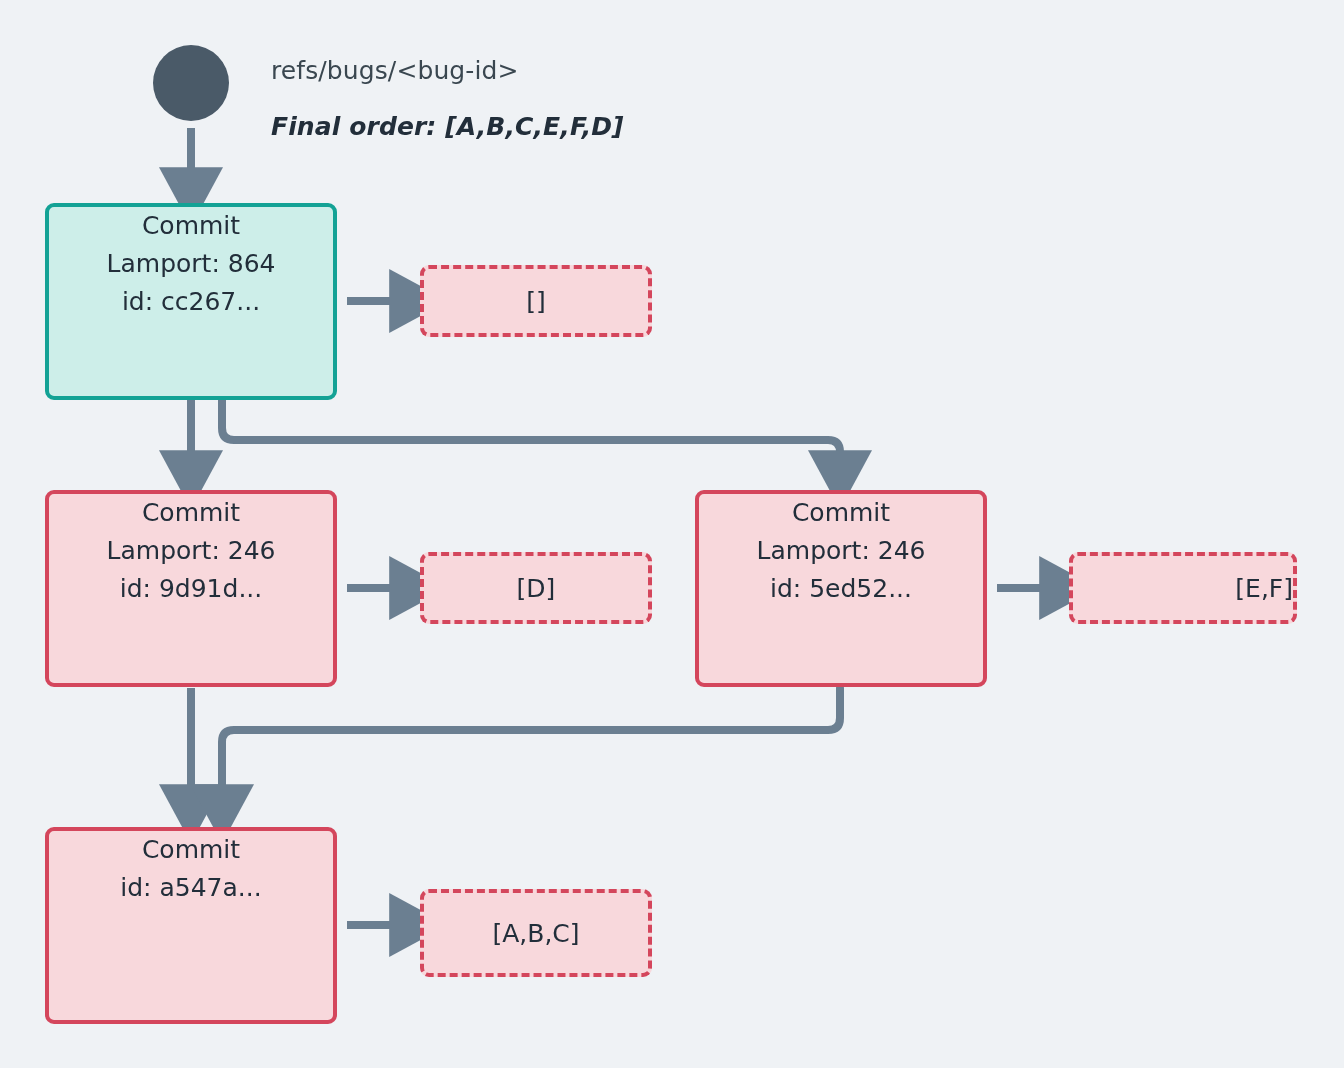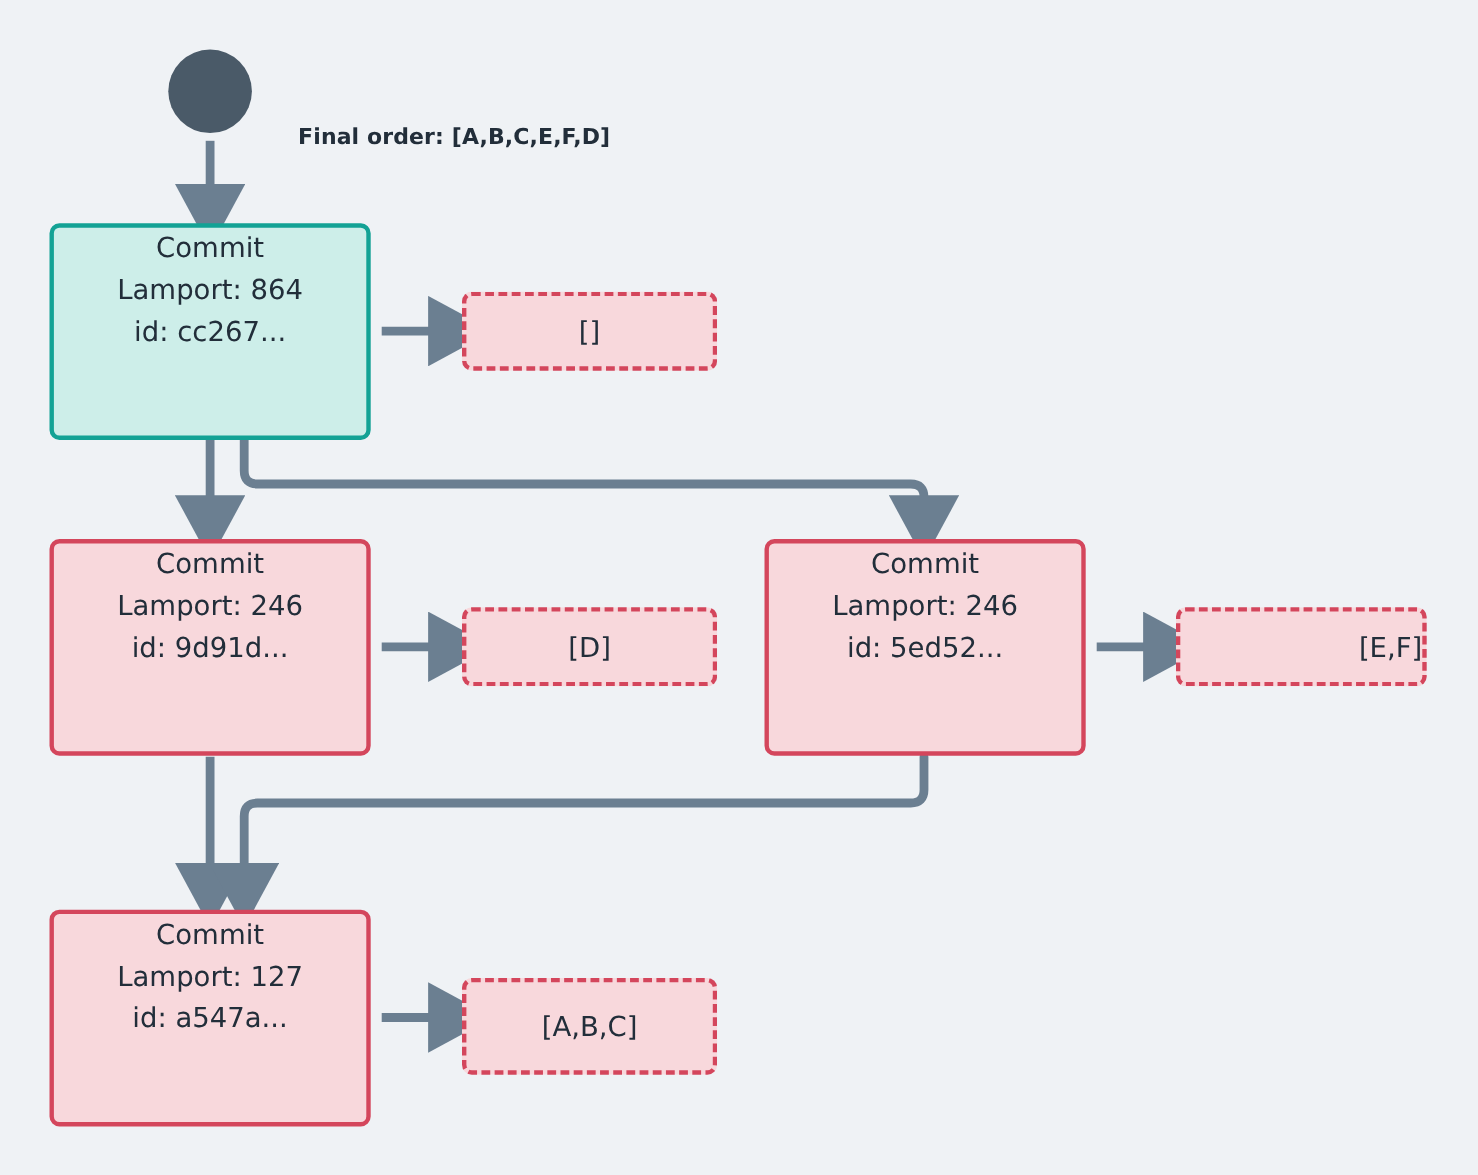--- a/index.html
+++ b/index.html
@@ -45,25 +45,26 @@
     top: 56px;
     font-size: 25px;
     color: #3a4750;
     white-space: nowrap;
     letter-spacing: 0.1px;
   }
   .final-order {
     position: absolute;
     left: 271px;
     top: 112px;
-    font-size: 20px;
+    font-size: 25px;
     font-weight: bold;
     color: #222e3a;
     white-space: nowrap;
     letter-spacing: 0.1px;
+    font-style: italic;
   }
 
   
   .commit {
     position: absolute;
     box-sizing: border-box;
     border-radius: 9px;
     border-width: 4px;
     border-style: solid;
     display: flex;
@@ -123,20 +124,21 @@
     <path d="M347,301 L402,301" stroke="#6b7f91" stroke-width="8" fill="none" marker-end="url(#ah)"></path>
 
     <path d="M347,588 L402,588" stroke="#6b7f91" stroke-width="8" fill="none" marker-end="url(#ah)"></path>
 
     <path d="M997,588 L1052,588" stroke="#6b7f91" stroke-width="8" fill="none" marker-end="url(#ah)"></path>
 
     <path d="M347,925 L402,925" stroke="#6b7f91" stroke-width="8" fill="none" marker-end="url(#ah)"></path>
   </svg>
 
   <div class="root-node"></div>
+  <div class="ref-label">refs/bugs/&lt;bug-id&gt;</div>
   <div class="final-order">Final order: [A,B,C,E,F,D]</div>
 
   <div class="commit teal" style="left:45px; top:203px; width:292px; height:197px;">
     <div class="line">Commit</div>
     <div class="line">Lamport: 864</div>
     <div class="line">id: cc267...</div>
   </div>
   <div class="opset" style="left:420px; top:265px; width:232px; height:72px;">
     <span>[]</span>
   </div>
@@ -154,20 +156,19 @@
     <div class="line">Commit</div>
     <div class="line">Lamport: 246</div>
     <div class="line">id: 5ed52...</div>
   </div>
   <div class="opset" style="left:1069px; top:552px; width:228px; height:72px;justify-content:flex-end;">
     <span>[E,F]</span>
   </div>
 
   <div class="commit red" style="left:45px; top:827px; width:292px; height:197px;">
     <div class="line">Commit</div>
-    <div class="line">Lamport: 127</div>
     <div class="line">id: a547a...</div>
   </div>
   <div class="opset" style="left:420px; top:889px; width:232px; height:88px;">
     <span>[A,B,C]</span>
   </div>
 
 </div>
 
 </body></html>

